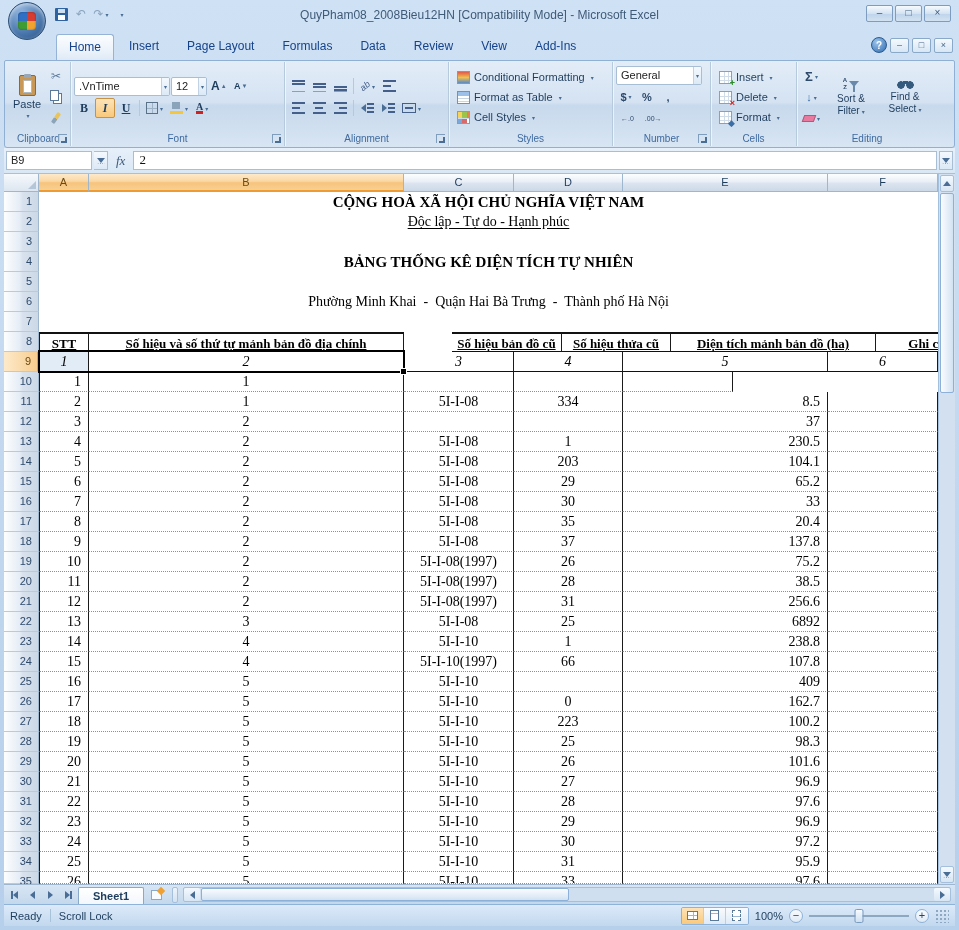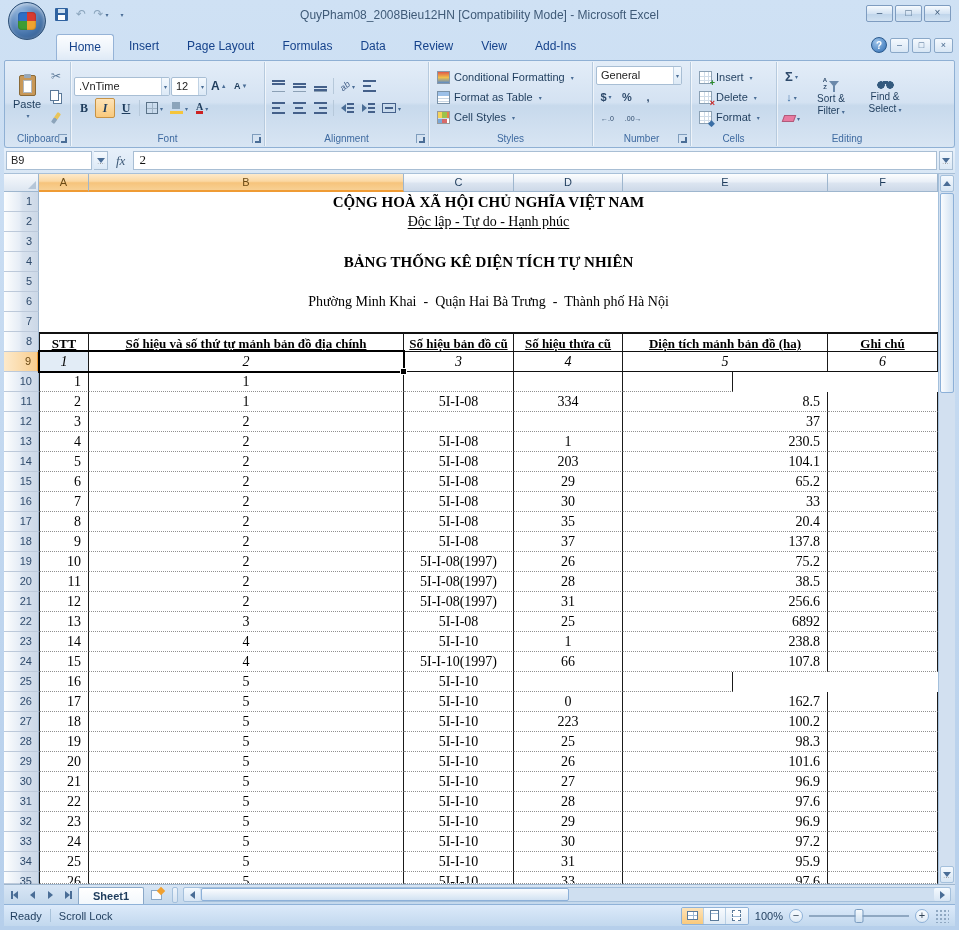--- a/index.html
+++ b/index.html
@@ -239,21 +239,21 @@
               <span class="ic-brush"></span>
             </span>
         </div>
       </div>
       <div class="grp-label">
           <span>Clipboard</span>
           <span class="launcher"></span>
         </div>
     </div>
 
-    <div class="grp" style="width:194px">
+    <div class="grp" style="width:214px">
       <div class="grp-body col">
         <div class="rrow">
           <div class="combo" style="width:96px">
               <span>.VnTime</span>
               <span class="cArr">▾</span>
             </div>
           <div class="combo" style="width:36px">
               <span>12</span>
               <span class="cArr">▾</span>
             </div>
@@ -524,21 +524,21 @@
             <div class="trow tt-addr">Phường Minh Khai  -  Quận Hai Bà Trưng  -  Thành phố Hà Nội</div>
           </div>
           <div class="grow">
             <div class="rowhdr">7</div>
             <div class="trow "></div>
           </div>
           <div class="grow">
             <div class="rowhdr">8</div>
             <div class="tc th a-c c0" style="width: 50px;">STT</div>
             <div class="tc th a-c" style="width: 315px;">Số hiệu và số thứ tự mảnh bản đồ địa chính</div>
-            <div class="tc th a-c" style="width: 110px;">Số hiệu bản đồ cũ</div>
+            <div class="tc th a-c" style="width: 110px; margin-left: 48px;">Số hiệu bản đồ cũ</div>
             <div class="tc th a-c" style="width: 109px;">Số hiệu thửa cũ</div>
             <div class="tc th a-c" style="width: 205px;">Diện tích mảnh bản đồ (ha)</div>
             <div class="tc th a-c" style="width: 110px;">Ghi chú</div>
           </div>
           <div class="grow">
             <div class="rowhdr sel">9</div>
             <div class="tc ti a-c c0 range-tint" style="width: 50px;">1</div>
             <div class="tc ti a-c" style="width: 315px;">2</div>
             <div class="tc ti a-c" style="width: 110px;">3</div>
             <div class="tc ti a-c" style="width: 109px;">4</div>
@@ -678,20 +678,21 @@
             <div class="tc td a-c" style="width: 109px;">66</div>
             <div class="tc td a-r" style="width: 205px;">107.8</div>
             <div class="tc td a-c" style="width: 110px;"></div>
           </div>
           <div class="grow">
             <div class="rowhdr">25</div>
             <div class="tc td a-r c0" style="width: 50px;">16</div>
             <div class="tc td a-c" style="width: 315px;">5</div>
             <div class="tc td a-c" style="width: 110px;">5I-I-10</div>
             <div class="tc td a-c" style="width: 109px;"></div>
+            <div class="tc td a-r" style="width: 205px;">409</div>
             <div class="tc td a-c" style="width: 110px;"></div>
           </div>
           <div class="grow">
             <div class="rowhdr">26</div>
             <div class="tc td a-r c0" style="width: 50px;">17</div>
             <div class="tc td a-c" style="width: 315px;">5</div>
             <div class="tc td a-c" style="width: 110px;">5I-I-10</div>
             <div class="tc td a-c" style="width: 109px;">0</div>
             <div class="tc td a-r" style="width: 205px;">162.7</div>
             <div class="tc td a-c" style="width: 110px;"></div>

